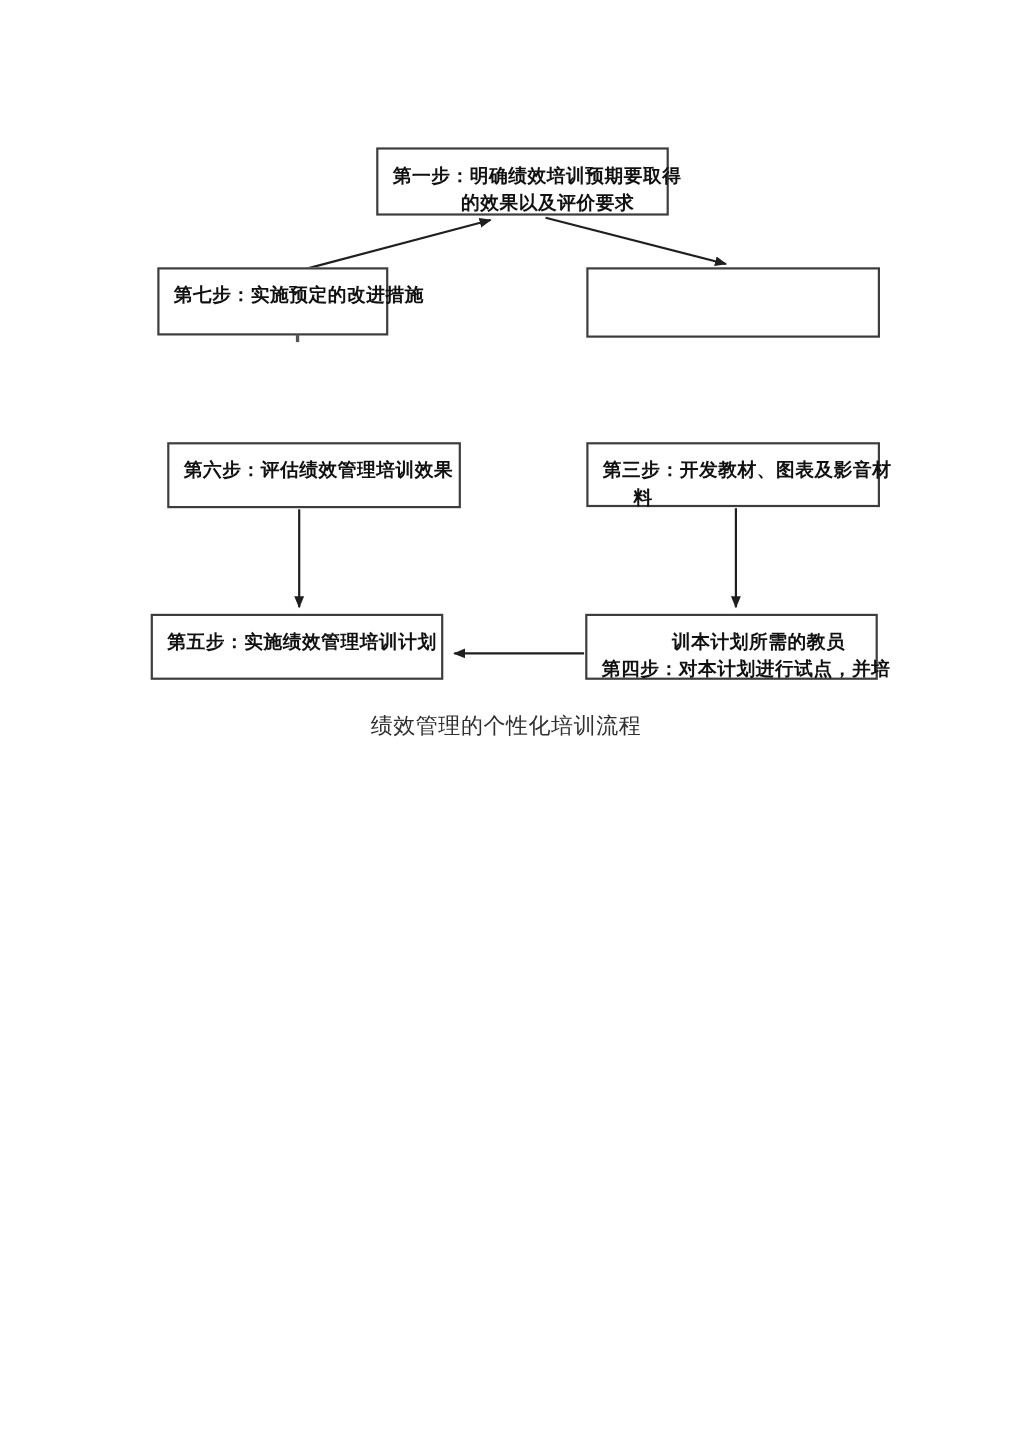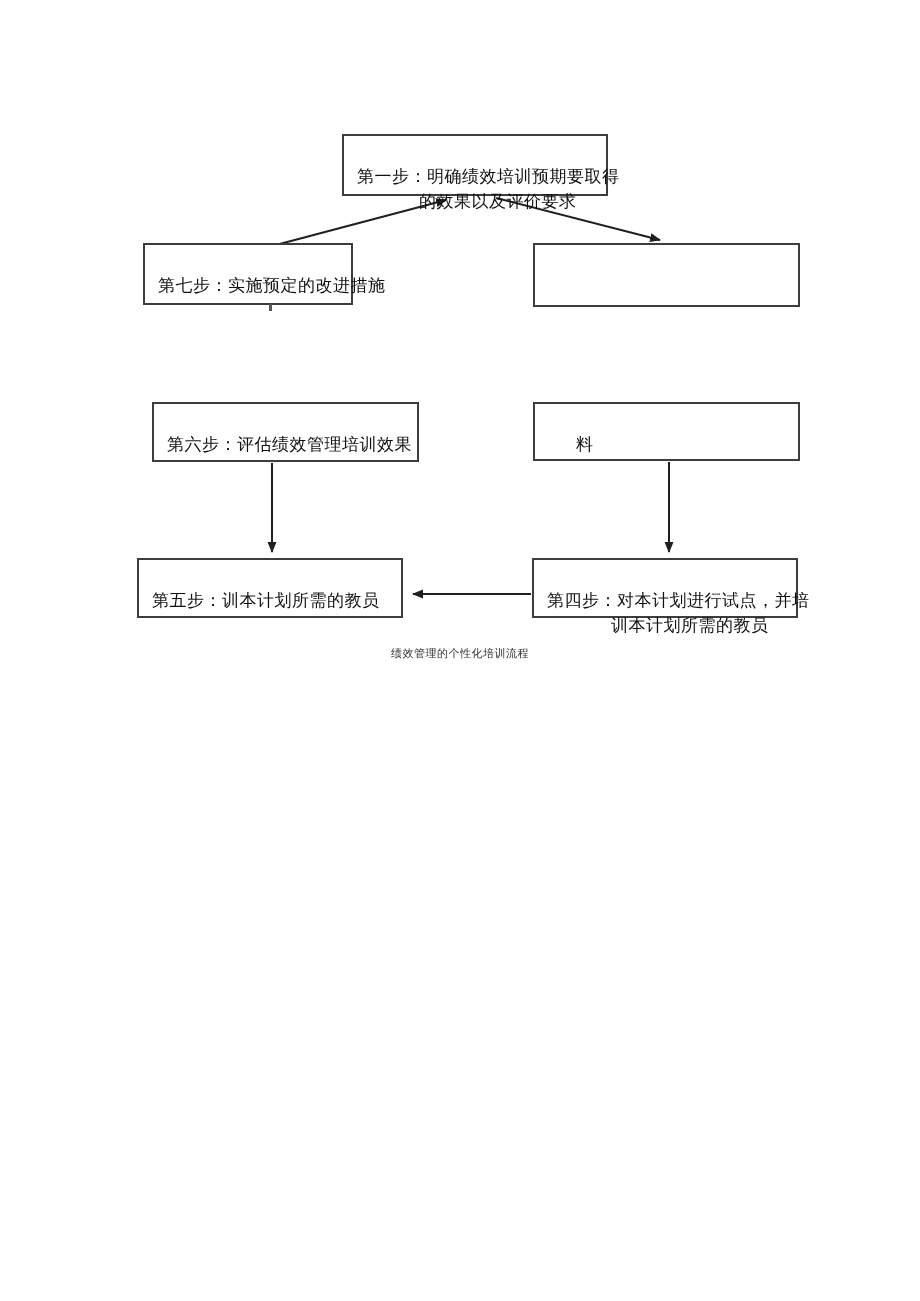--- a/index.html
+++ b/index.html
@@ -15,24 +15,24 @@
     background:#ffffff;
     font-family:"Liberation Sans", sans-serif;
     overflow:hidden;
   }
   .flow-box{
     position:absolute;
     box-sizing:border-box;
     border:2px solid var(--border);
     background:#ffffff;
     color:var(--text);
-    font-weight:400;
+    font-weight:700;
     font-size:17px;
     letter-spacing:0.5px;
-    padding-top:28px;
+    padding-top:11px;
   }
   .box-line{line-height:25px;padding-left:13px;white-space:nowrap;}
   #box-step1{left:342px;top:134px;width:266px;height:62px;}
   #box-step7{left:143px;top:243px;width:210px;height:62px;}
   #box-step2{left:533px;top:243px;width:267px;height:64px;}
   #box-step6{left:140px;top:402px;width:267px;height:60px;margin-left:12px;}
   #box-step3{left:533px;top:402px;width:267px;height:59px;}
   #box-step5{left:137px;top:558px;width:266px;height:60px;}
   #box-step4{left:532px;top:558px;width:266px;height:60px;}
   #box-step1 .line-2{padding-left:75px;}
@@ -46,21 +46,21 @@
   .arrows line{
     stroke:var(--arrow);
     stroke-width:2;
   }
   .arrows marker path{fill:var(--arrow);}
   #caption{
     position:absolute;
     left:0;top:646px;width:920px;
     text-align:center;
     font-family:"Liberation Serif", serif;
-    font-size:11px;
+    font-size:20px;
     color:var(--caption);
     letter-spacing:0.5px;
   }
   #stub-step7{
     position:absolute;
     left:269px;top:304px;width:3px;height:7px;
     background:#555555;
   }
 </style>
 </head>
@@ -91,29 +91,30 @@
   </div>
 
   <div class="flow-box" id="box-step2">
   </div>
 
   <div class="flow-box" id="box-step6">
     <div class="box-line line-1">第六步：评估绩效管理培训效果</div>
   </div>
 
   <div class="flow-box" id="box-step3">
+    <div class="box-line line-1">第三步：开发教材、图表及影音材</div>
     <div class="box-line line-2">料</div>
   </div>
 
   <div class="flow-box" id="box-step5">
-    <div class="box-line line-1">第五步：训本计划所需的教员</div>
+    <div class="box-line line-1">第五步：实施绩效管理培训计划</div>
   </div>
 
   <div class="flow-box" id="box-step4">
+    <div class="box-line line-2">训本计划所需的教员</div>
     <div class="box-line line-1">第四步：对本计划进行试点，并培</div>
-    <div class="box-line line-2">训本计划所需的教员</div>
   </div>
 
   <div id="stub-step7"></div>
 
   <div id="caption">绩效管理的个性化培训流程</div>
 
 </div>
 
 </body></html>

